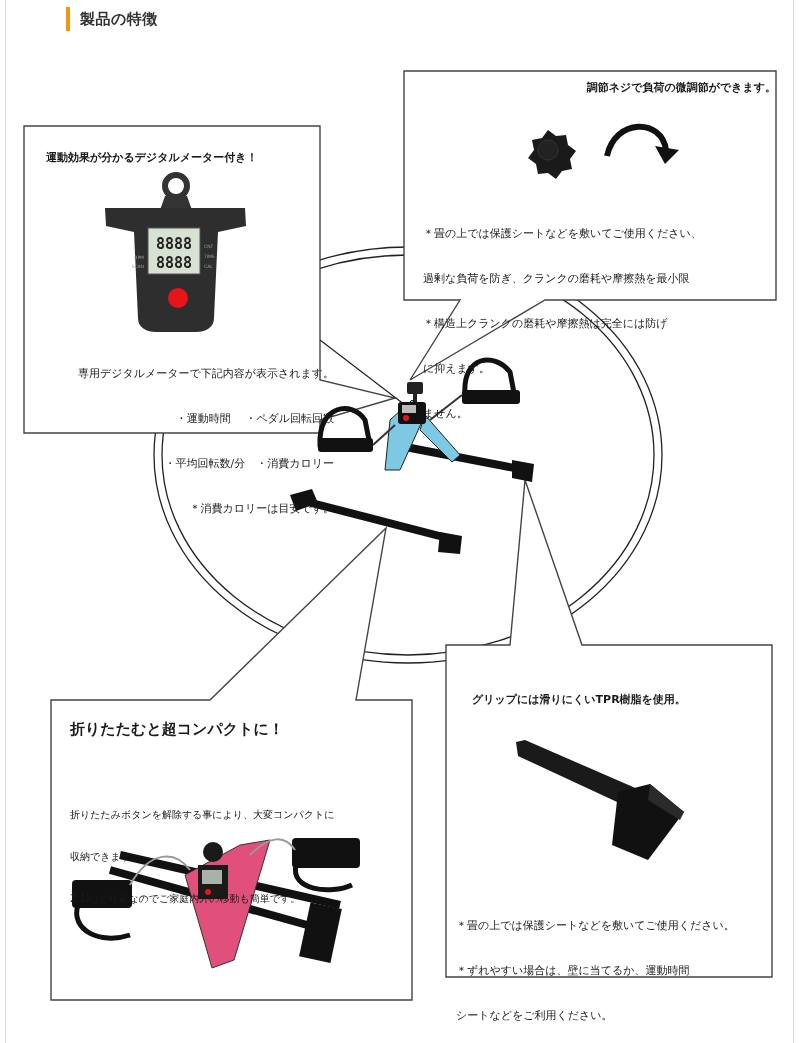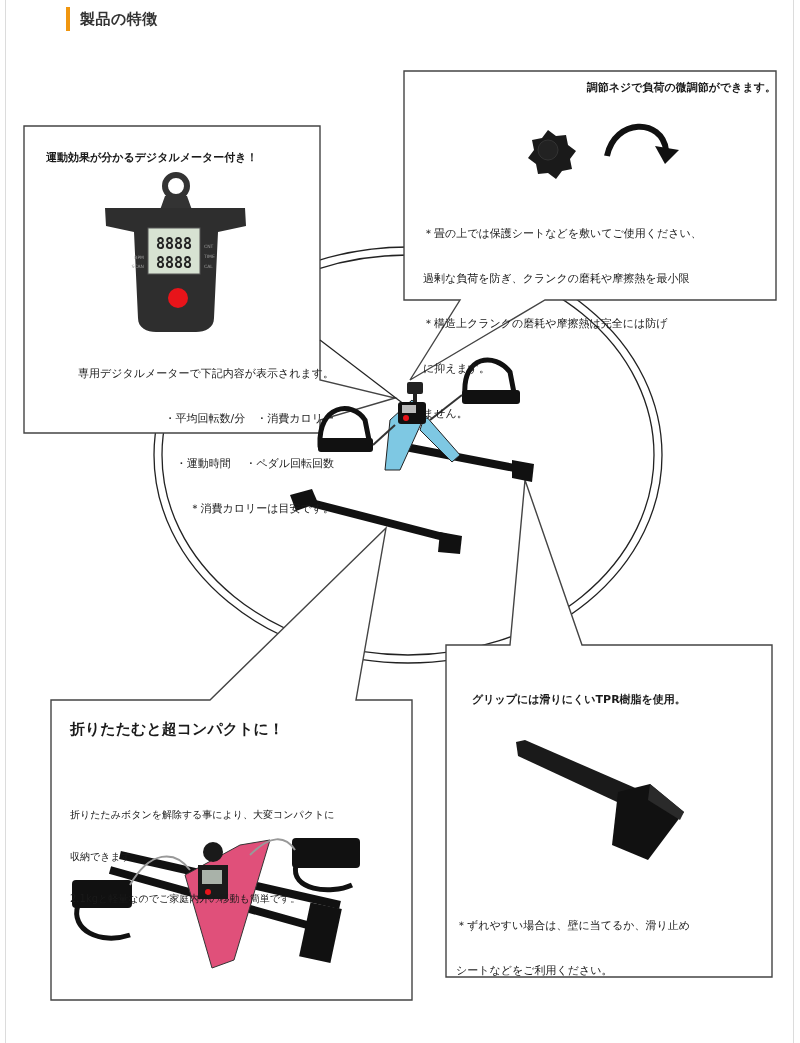--- a/index.html
+++ b/index.html
@@ -124,22 +124,22 @@
     <circle cx="213" cy="852" r="10" fill="#1a1a1a"></circle>
     <path d="M130,885 C150,850 175,850 190,870" fill="none" stroke="#999" stroke-width="2"></path>
     <path d="M250,855 C270,835 285,835 295,850" fill="none" stroke="#999" stroke-width="2"></path>
   </g>
 </svg>
 
 <div class="txt b" style="left:35px; top:150px; font-size:11px;margin-left:11px;">運動効果が分かるデジタルメーター付き！</div>
 
 <div class="txt center" style="left:24px; top:336px; width:310px;">
   <div>専用デジタルメーターで下記内容が表示されます。</div>
+  <div>・運動時間　 ・ペダル回転回数</div>
   <div>・平均回転数/分　・消費カロリー</div>
-  <div>・運動時間　 ・ペダル回転回数</div>
   <div>＊消費カロリーは目安です。</div>
 </div>
 
 <div class="txt b center" style="left:404px; top:80px; width:372px;">調節ネジで負荷の微調節ができます。</div>
 
 <div class="txt" style="left:423px; top:196px;">
   <div>＊畳の上では保護シートなどを敷いてご使用ください、</div>
   <div>過剰な負荷を防ぎ、クランクの磨耗や摩擦熱を最小限</div>
   <div>＊構造上クランクの磨耗や摩擦熱は完全には防げ</div>
   <div>に抑えます。</div>
@@ -150,15 +150,16 @@
 
 <div class="txt" style="left:70px; top:780px; font-size:10px; line-height:14px;">
   <div>折りたたみボタンを解除する事により、大変コンパクトに</div>
   <div>収納できます。</div>
   <div>2.1kgと軽量なのでご家庭内外の移動も簡単です。</div>
 </div>
 
 <div class="txt b" style="left:472px; top:692px;">グリップには滑りにくいTPR樹脂を使用。</div>
 
 <div class="txt" style="left:456px; top:888px;">
-  <div>＊ずれやすい場合は、壁に当てるか、滑り止め</div>
+  <div>＊畳の上では保護シートなどを敷いてご使用ください。</div>
+  <div>＊ずれやすい場合は、壁に当てるか、運動時間</div>
   <div>シートなどをご利用ください。</div>
 </div>
 
 </body></html>

